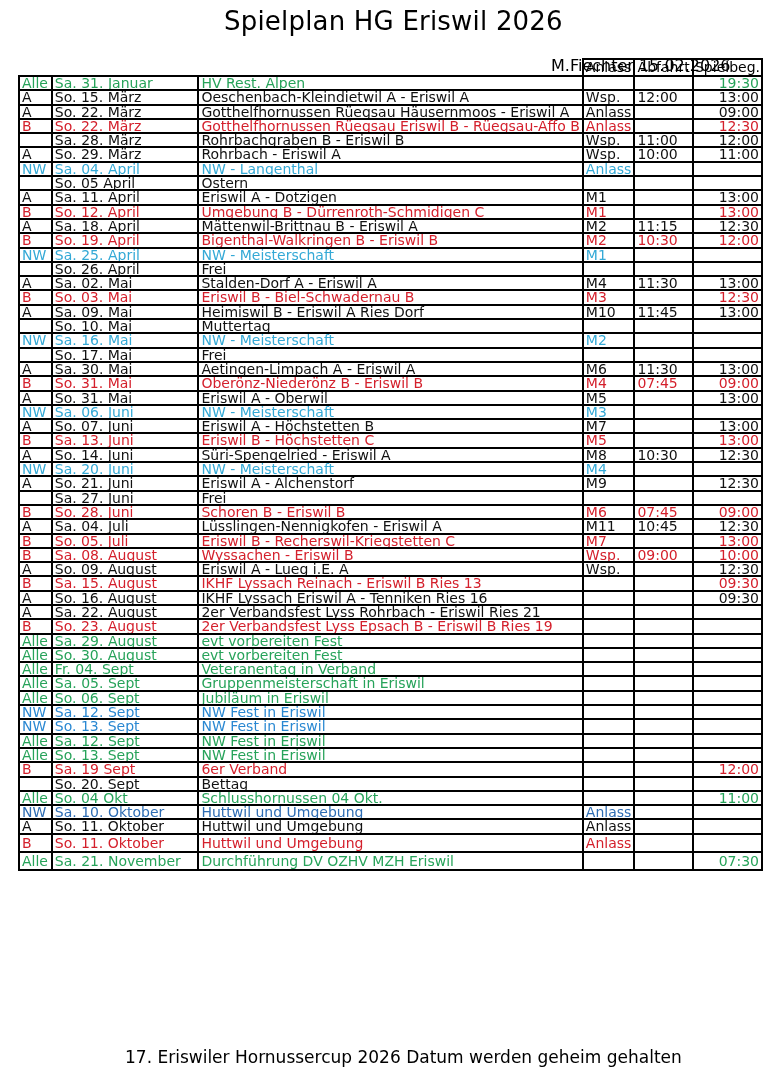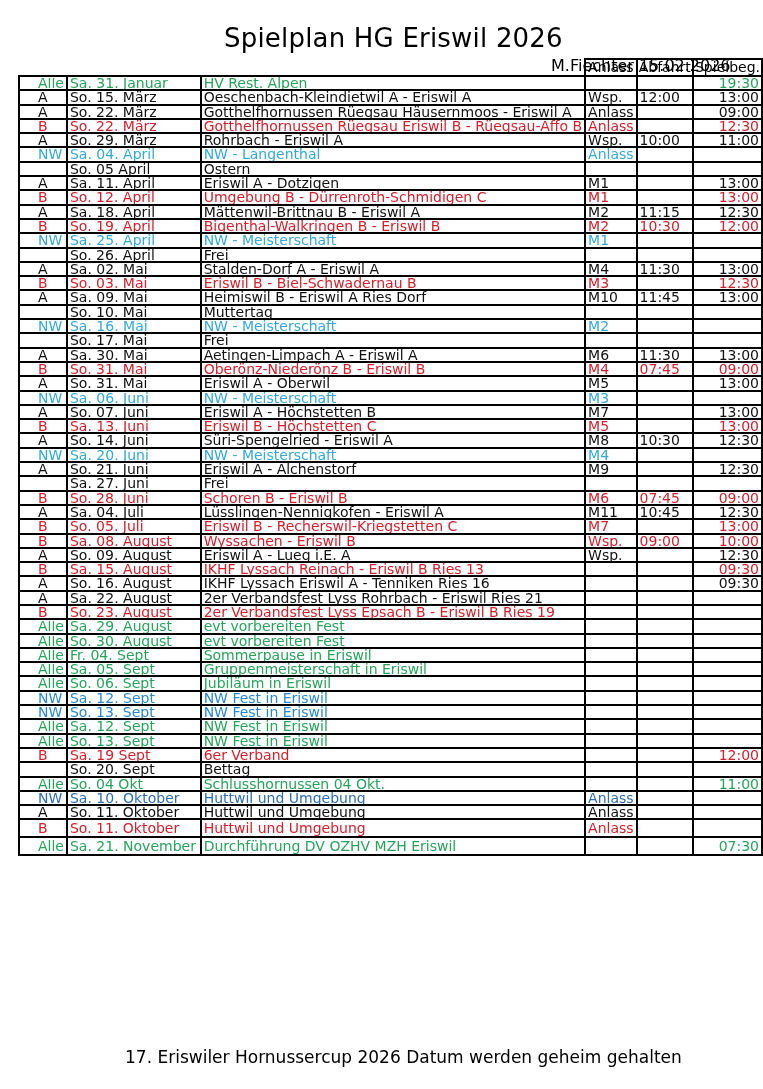--- a/index.html
+++ b/index.html
@@ -1,21 +1,21 @@
 <!DOCTYPE html>
 <html><head>
   <meta charset="utf-8">
   <style>
     html, body { margin: 0; padding: 0; background: #ffffff; }
     body {
       width: 763px; height: 1089px; position: relative; overflow: hidden;
       font-family: "Liberation Sans", sans-serif; color: #000;
     }
     .title {
-      position: absolute; left: 224px; top: 23px;
+      position: absolute; left: 224px; top: 6px;
       font-size: 26px; letter-spacing: 0.2px;
       font-family: "DejaVu Sans", sans-serif; font-weight: normal;
     }
     .author {
       position: absolute; left: 551px; top: 12px;
       font-size: 16px; font-family: "DejaVu Sans", sans-serif; margin-top: 44px;
     }
     table.plan {
       position: absolute; left: 18px; top: 58px;
       border-collapse: collapse; table-layout: fixed;
@@ -28,21 +28,21 @@
     table.plan col.c-abf { width: 59px; }
     table.plan col.c-beg { width: 65px; }
     table.plan td {
       border: 2px solid #000; padding: 0 2px; height: 12.3px; line-height: 12.3px;
       white-space: nowrap; overflow: hidden;
     }
     table.plan tr.head td { border: none; height: 15px; line-height: 15px; }
     table.plan tr.head td.hcell { border: 2px solid #000; text-align: center; padding: 0 1px; }
     table.plan td.beg { text-align: right; }
     table.plan tr.tall td { height: 16px; line-height: 16px; }
-    table.plan tr.row td:first-child { padding-left: 18px; border-radius: 7px; }
+    table.plan tr.row td:first-child { padding-left: 2px; }
     .c-black { color: #111111; }
     .c-red { color: #d4202c; }
     .c-green { color: #27a35a; }
     .c-cyan { color: #34a9d6; }
     .c-blue { color: #2a88d2; }
     .c-darkblue { color: #2e6db4; }
     .footer {
       position: absolute; left: 125px; top: 1047px;
       font-size: 17px; font-family: "DejaVu Sans", sans-serif;
     }
@@ -97,20 +97,28 @@
       </tr>
       <tr class="row">
         <td class="c-red">B</td>
         <td class="c-red">So. 22. März</td>
         <td class="c-red">Gotthelfhornussen Rüegsau Eriswil B - Rüegsau-Affo B</td>
         <td class="c-red">Anlass</td>
         <td class="c-red"></td>
         <td class="c-red beg">12:30</td>
       </tr>
       <tr class="row">
+        <td class="c-black"></td>
+        <td class="c-black">Sa. 28. März</td>
+        <td class="c-black">Rohrbachgraben B - Eriswil B</td>
+        <td class="c-black">Wsp.</td>
+        <td class="c-black">11:00</td>
+        <td class="c-black beg">12:00</td>
+      </tr>
+      <tr class="row">
         <td class="c-black">A</td>
         <td class="c-black">So. 29. März</td>
         <td class="c-black">Rohrbach - Eriswil A</td>
         <td class="c-black">Wsp.</td>
         <td class="c-black">10:00</td>
         <td class="c-black beg">11:00</td>
       </tr>
       <tr class="row">
         <td class="c-cyan">NW</td>
         <td class="c-cyan">Sa. 04. April</td>
@@ -387,21 +395,21 @@
         <td class="c-green">Alle</td>
         <td class="c-green">So. 30. August</td>
         <td class="c-green">evt vorbereiten Fest</td>
         <td class="c-green"></td>
         <td class="c-green"></td>
         <td class="c-green beg"></td>
       </tr>
       <tr class="row">
         <td class="c-green">Alle</td>
         <td class="c-green">Fr. 04. Sept</td>
-        <td class="c-green">Sommerpause in Eriswil</td>
+        <td class="c-green">Veteranentag in Verband</td>
         <td class="c-green"></td>
         <td class="c-green"></td>
         <td class="c-green beg"></td>
       </tr>
       <tr class="row">
         <td class="c-green">Alle</td>
         <td class="c-green">Sa. 05. Sept</td>
         <td class="c-green">Gruppenmeisterschaft in Eriswil</td>
         <td class="c-green"></td>
         <td class="c-green"></td>

